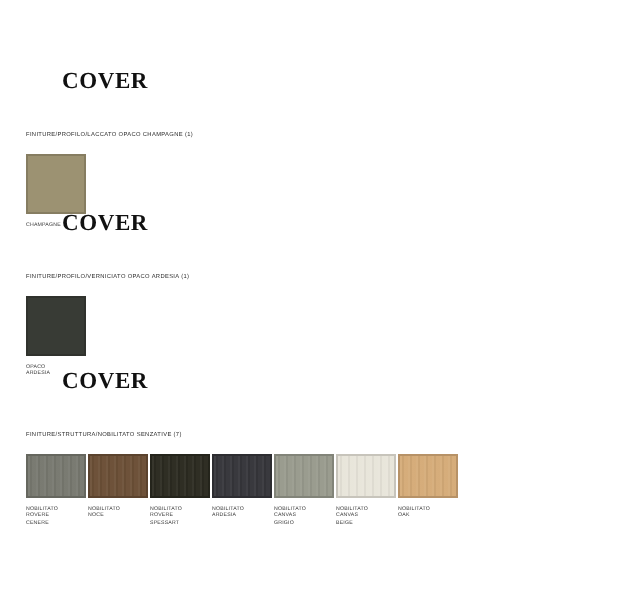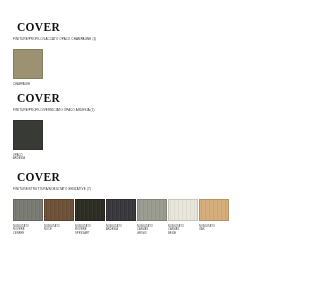--- a/index.html
+++ b/index.html
@@ -30,21 +30,21 @@
   #section-2 { top: 88px; }
   #section-3 { top: 167px; }
 
   .section-title {
     font-family: "Liberation Serif", serif;
     font-weight: bold;
     font-size: 11.5px;
     letter-spacing: 0.3px;
     line-height: 12px;
     color: #111111;
-    margin: 4px;
+    margin: 18px;
     white-space: nowrap;
   }
   .section-subtitle {
     font-size: 2.9px;
     letter-spacing: 0.18px;
     line-height: 4px;
     color: #2b2b2b;
     margin-top: 2px;
     white-space: nowrap;
     font-weight: normal;

